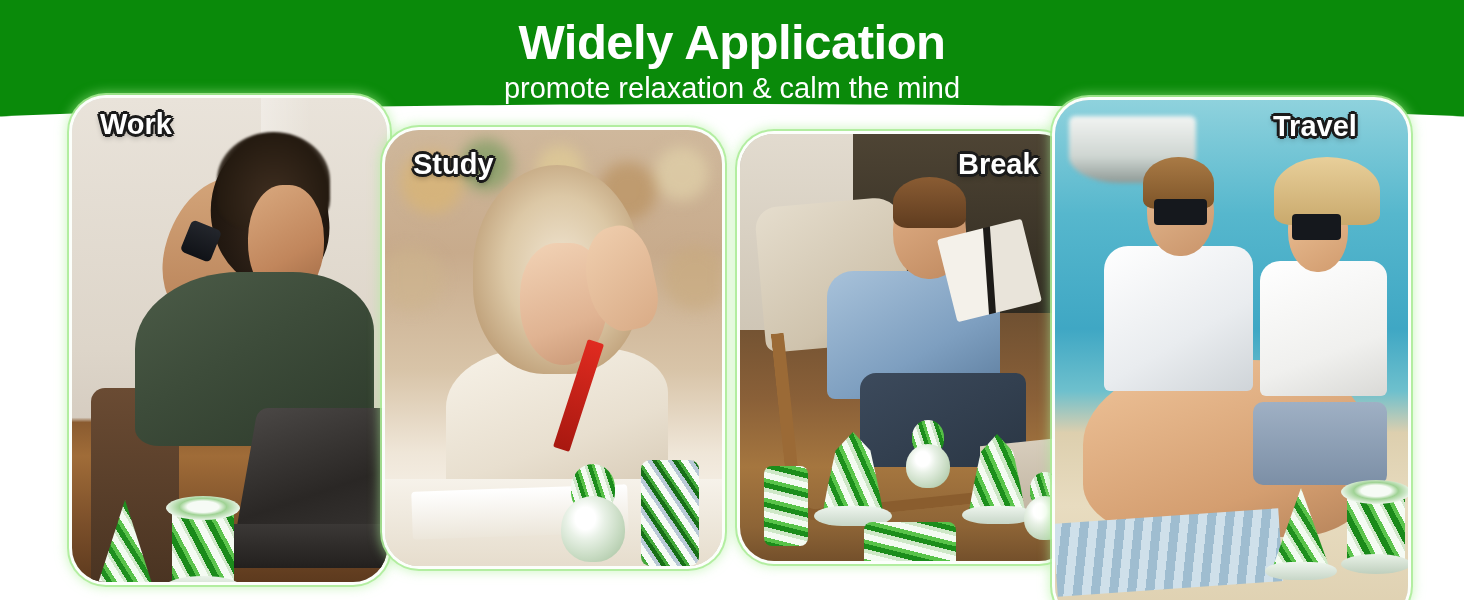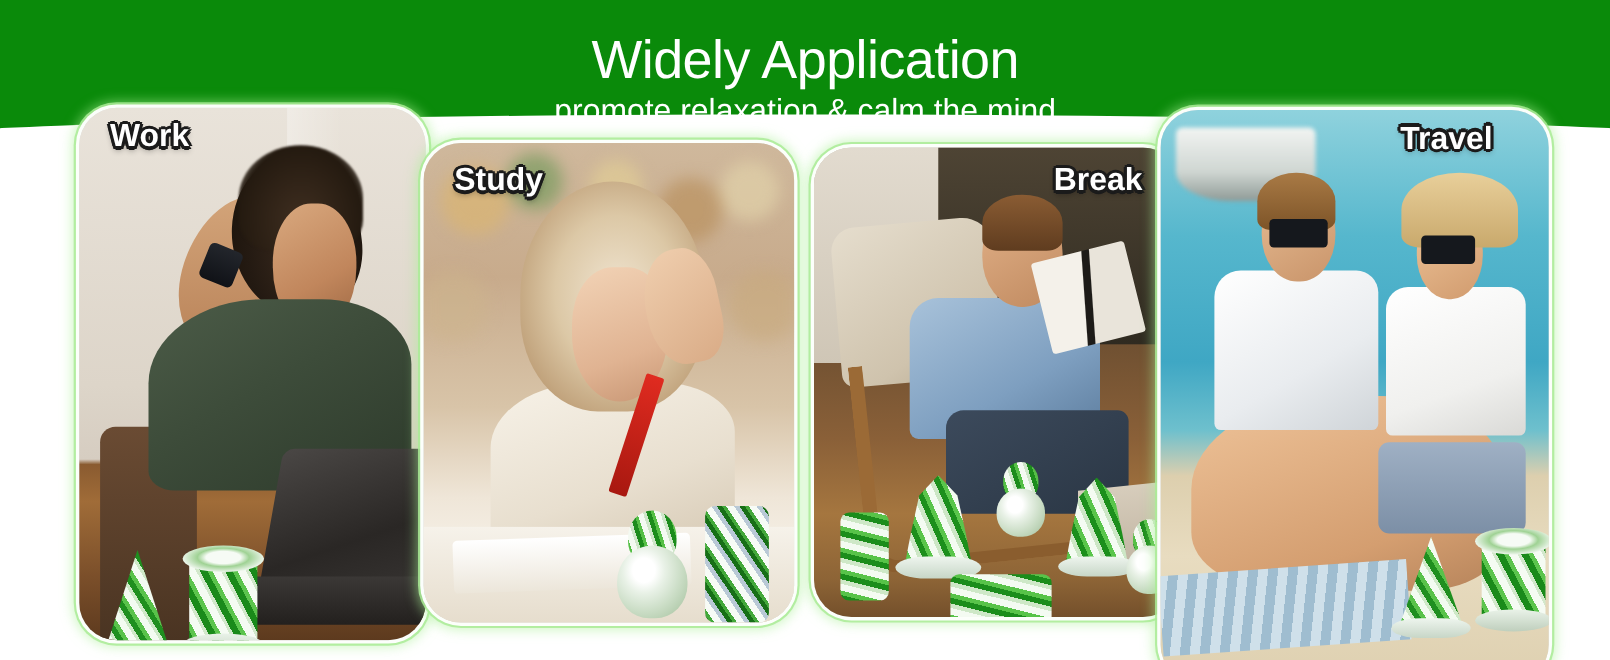--- a/index.html
+++ b/index.html
@@ -22,22 +22,22 @@
     content:"";position:absolute;left:0;right:0;bottom:-14px;height:28px;
     background:#ffffff;
     border-radius:50% 50% 0 0 / 100% 100% 0 0;
     transform:scaleX(1.2);
   }
   .header-text{
     position:absolute;left:0;top:0;width:1464px;height:118px;
     z-index:6;text-align:center;pointer-events:none;
   }
   .title{
-    margin:0;padding-top:28px;
-    font-size:49px;line-height:54px;font-weight:normal;
+    margin:0;padding-top:15px;
+    font-size:49px;line-height:54px;font-weight:bold;
     color:#ffffff;letter-spacing:-0.5px;
   }
   .subtitle{
     margin:0;padding-top:2px;
     font-size:29px;line-height:34px;font-weight:normal;
     color:#ffffff;letter-spacing:0px;
   }
 
   
   .panel{

